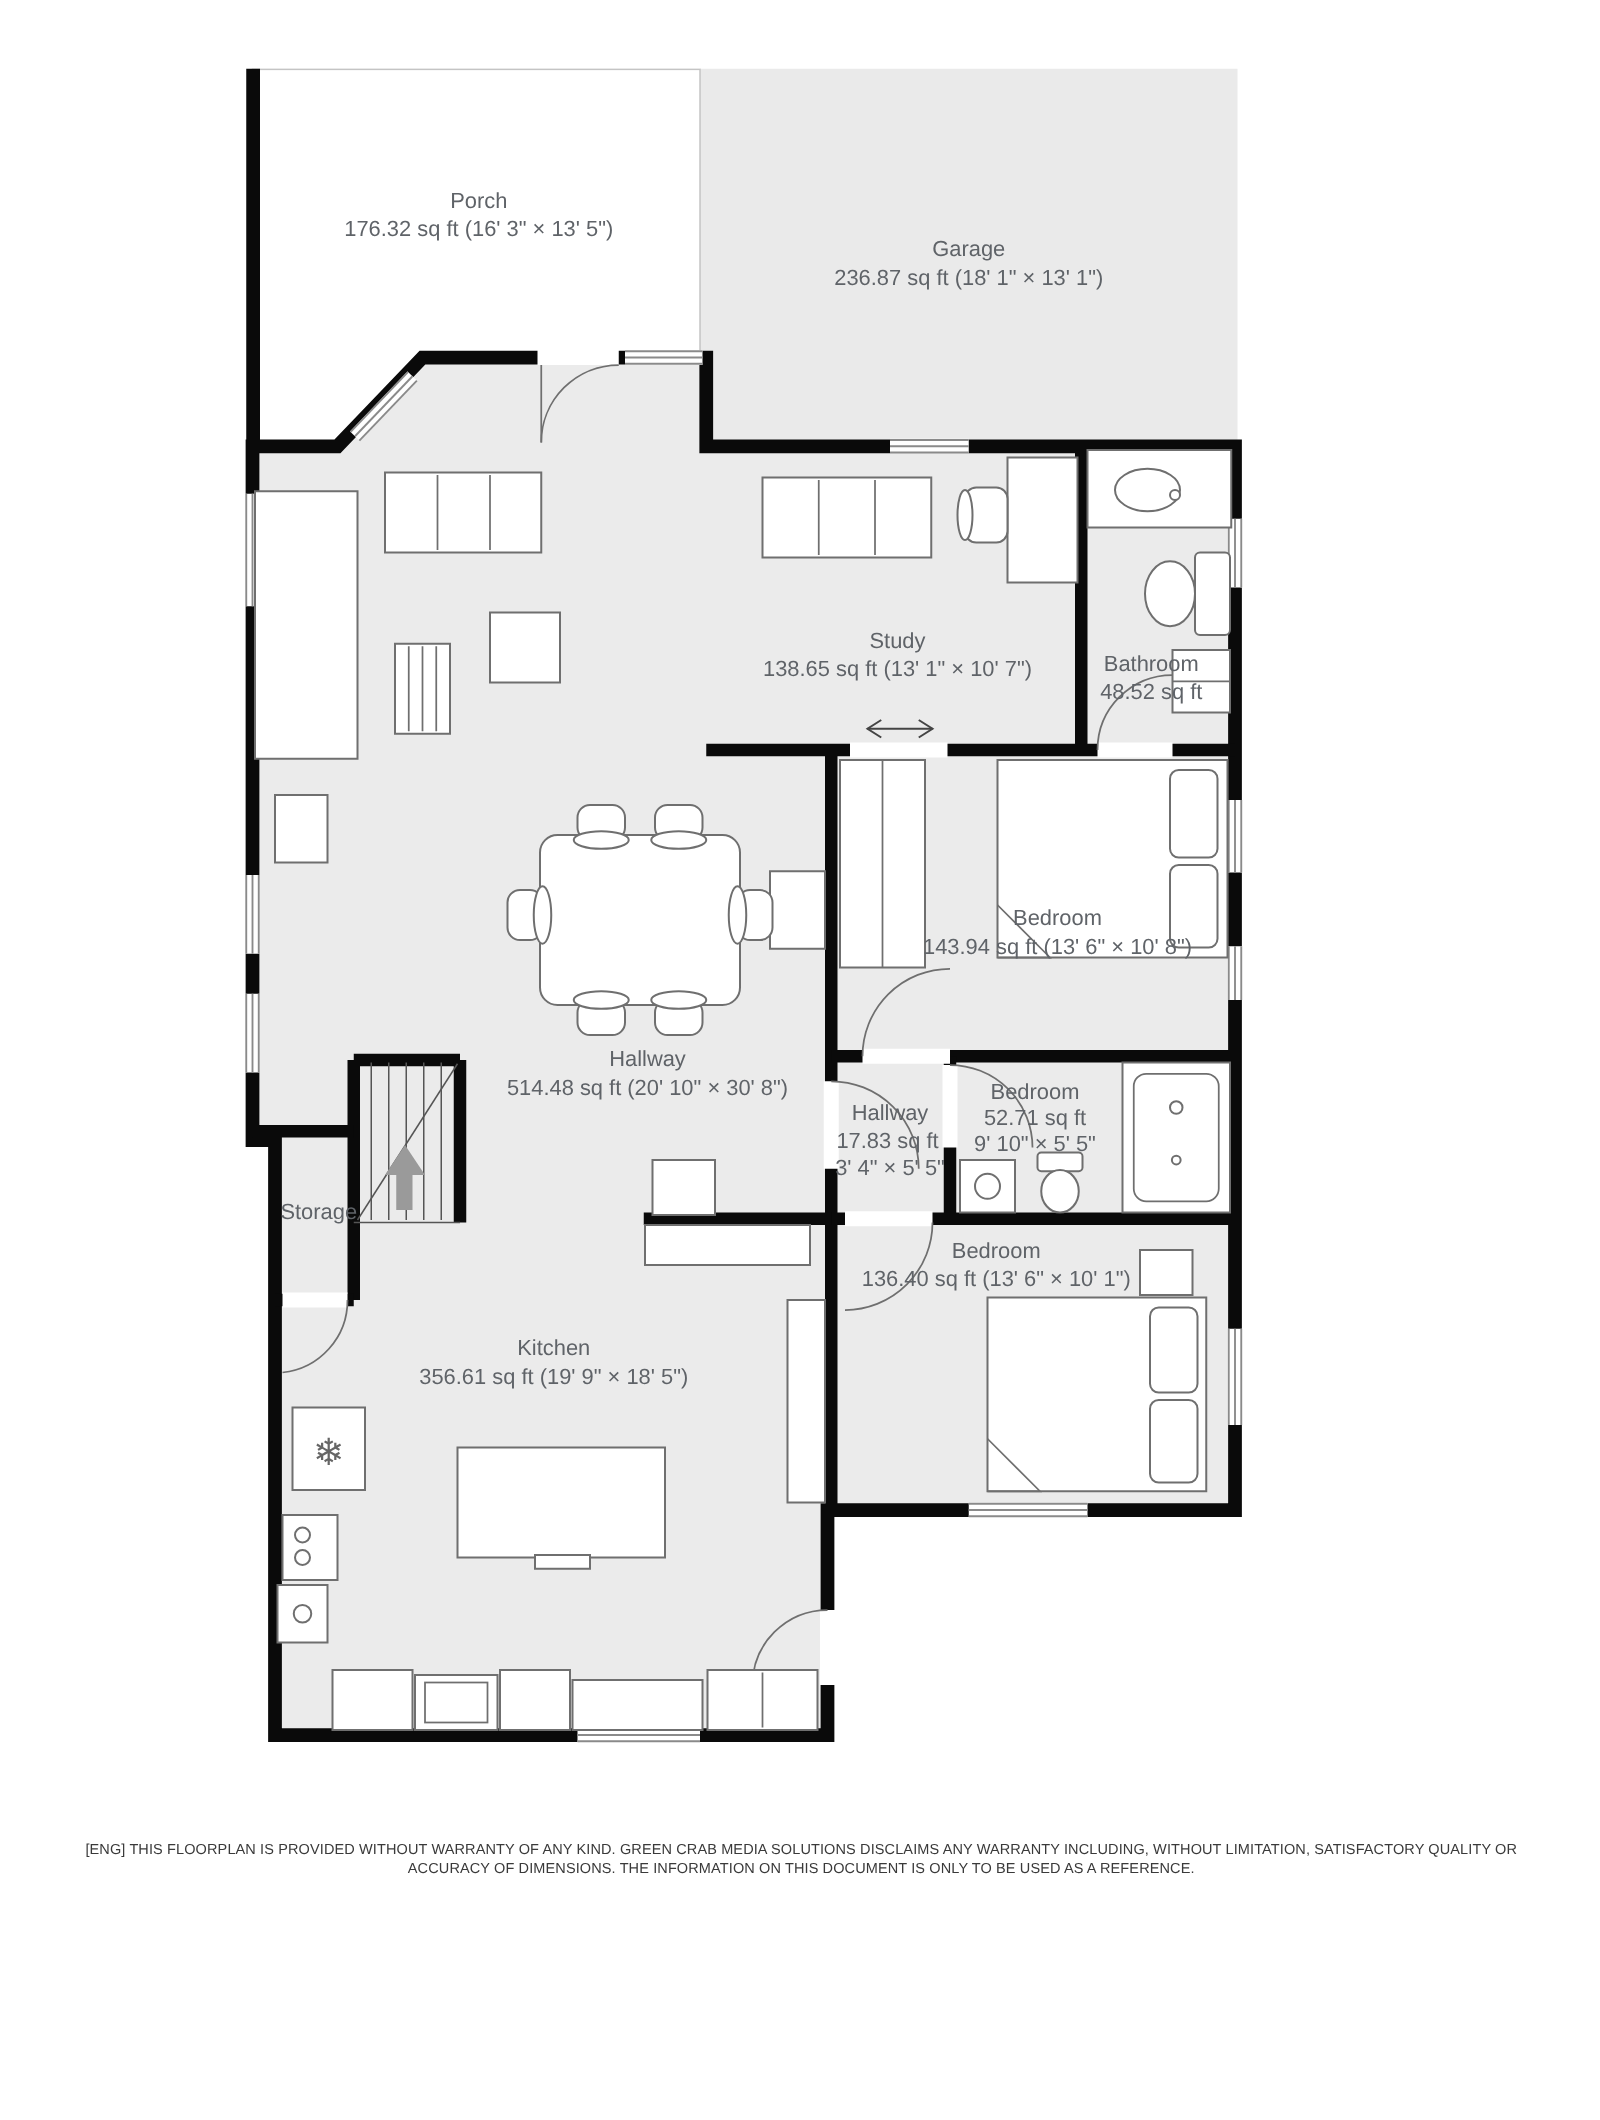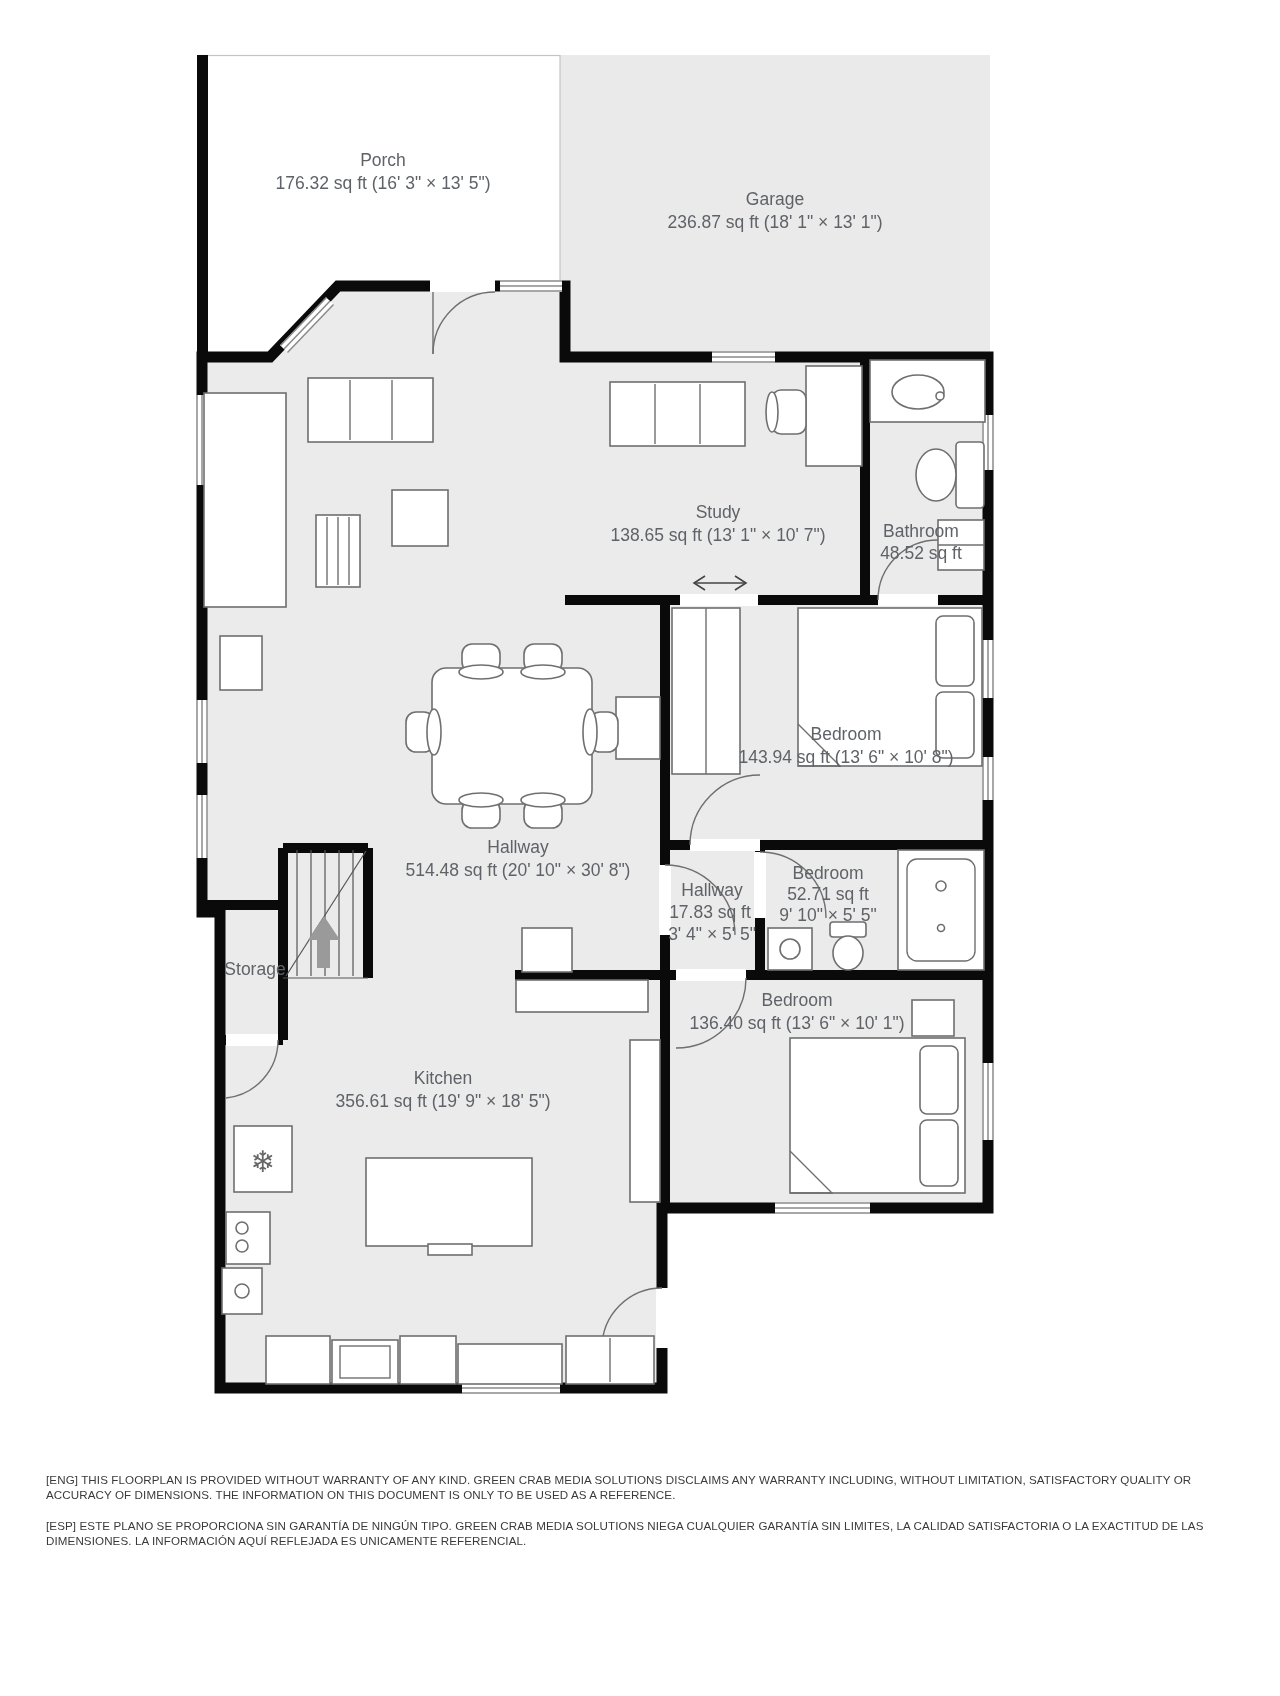--- a/index.html
+++ b/index.html
@@ -8,21 +8,21 @@
   .room-name,.room-dims{font-family:"Liberation Sans",sans-serif;font-size:17.5px;fill:#5f6368;}
   .wall{stroke:#0a0a0a;stroke-width:11;fill:none;stroke-linecap:butt;}
   .iwall{stroke:#0a0a0a;stroke-width:10;fill:none;stroke-linecap:butt;}
   .furn{stroke:#6f6f6f;stroke-width:1.6;fill:#ffffff;}
   .furnl{stroke:#6f6f6f;stroke-width:1.4;fill:none;}
   .step{stroke:#555;stroke-width:1.2;fill:none;}
   .arc{stroke:#6f6f6f;stroke-width:1.4;fill:none;}
   .gap{fill:#ffffff;stroke:none;}
   .winline{stroke:#8a8a8a;stroke-width:1.5;}
   #disclaimer{position:absolute;left:46px;right:44px;top:1472px;color:#3a3a3a;font-size:11.6px;line-height:1.32;letter-spacing:0.1px;}
-  #disclaimer p{margin:0 0 15px 0;}
+  #disclaimer p{margin:0 0 15px 0;text-align:center;}
 </style>
 </head>
 <body>
 
 <svg id="plan" width="1280" height="1460" viewBox="0 0 1280 1460">
 
   <rect x="560" y="55" width="430" height="302" fill="#eaeaea"></rect>
   <rect x="202" y="55.5" width="358" height="301" fill="#ffffff" stroke="#c4c4c4" stroke-width="1.2"></rect>
   <rect x="197" y="55" width="11" height="303" fill="#0a0a0a"></rect>
 
@@ -334,14 +334,13 @@
     <text class="room-name" x="255" y="975" text-anchor="middle">Storage</text>
   </g>
   <g>
     <text class="room-name" x="443" y="1084" text-anchor="middle">Kitchen</text>
     <text class="room-dims" x="443" y="1107" text-anchor="middle">356.61 sq ft (19' 9" × 18' 5")</text>
   </g>
 </svg>
 
 <div id="disclaimer">
   <p>[ENG] THIS FLOORPLAN IS PROVIDED WITHOUT WARRANTY OF ANY KIND. GREEN CRAB MEDIA SOLUTIONS DISCLAIMS ANY WARRANTY INCLUDING, WITHOUT LIMITATION, SATISFACTORY QUALITY OR ACCURACY OF DIMENSIONS. THE INFORMATION ON THIS DOCUMENT IS ONLY TO BE USED AS A REFERENCE.</p>
-  <p>[ESP] ESTE PLANO SE PROPORCIONA SIN GARANTÍA DE NINGÚN TIPO. GREEN CRAB MEDIA SOLUTIONS NIEGA CUALQUIER GARANTÍA SIN LIMITES, LA CALIDAD SATISFACTORIA O LA EXACTITUD DE LAS DIMENSIONES. LA INFORMACIÓN AQUÍ REFLEJADA ES UNICAMENTE REFERENCIAL.</p>
 </div>
 
 </body></html>

